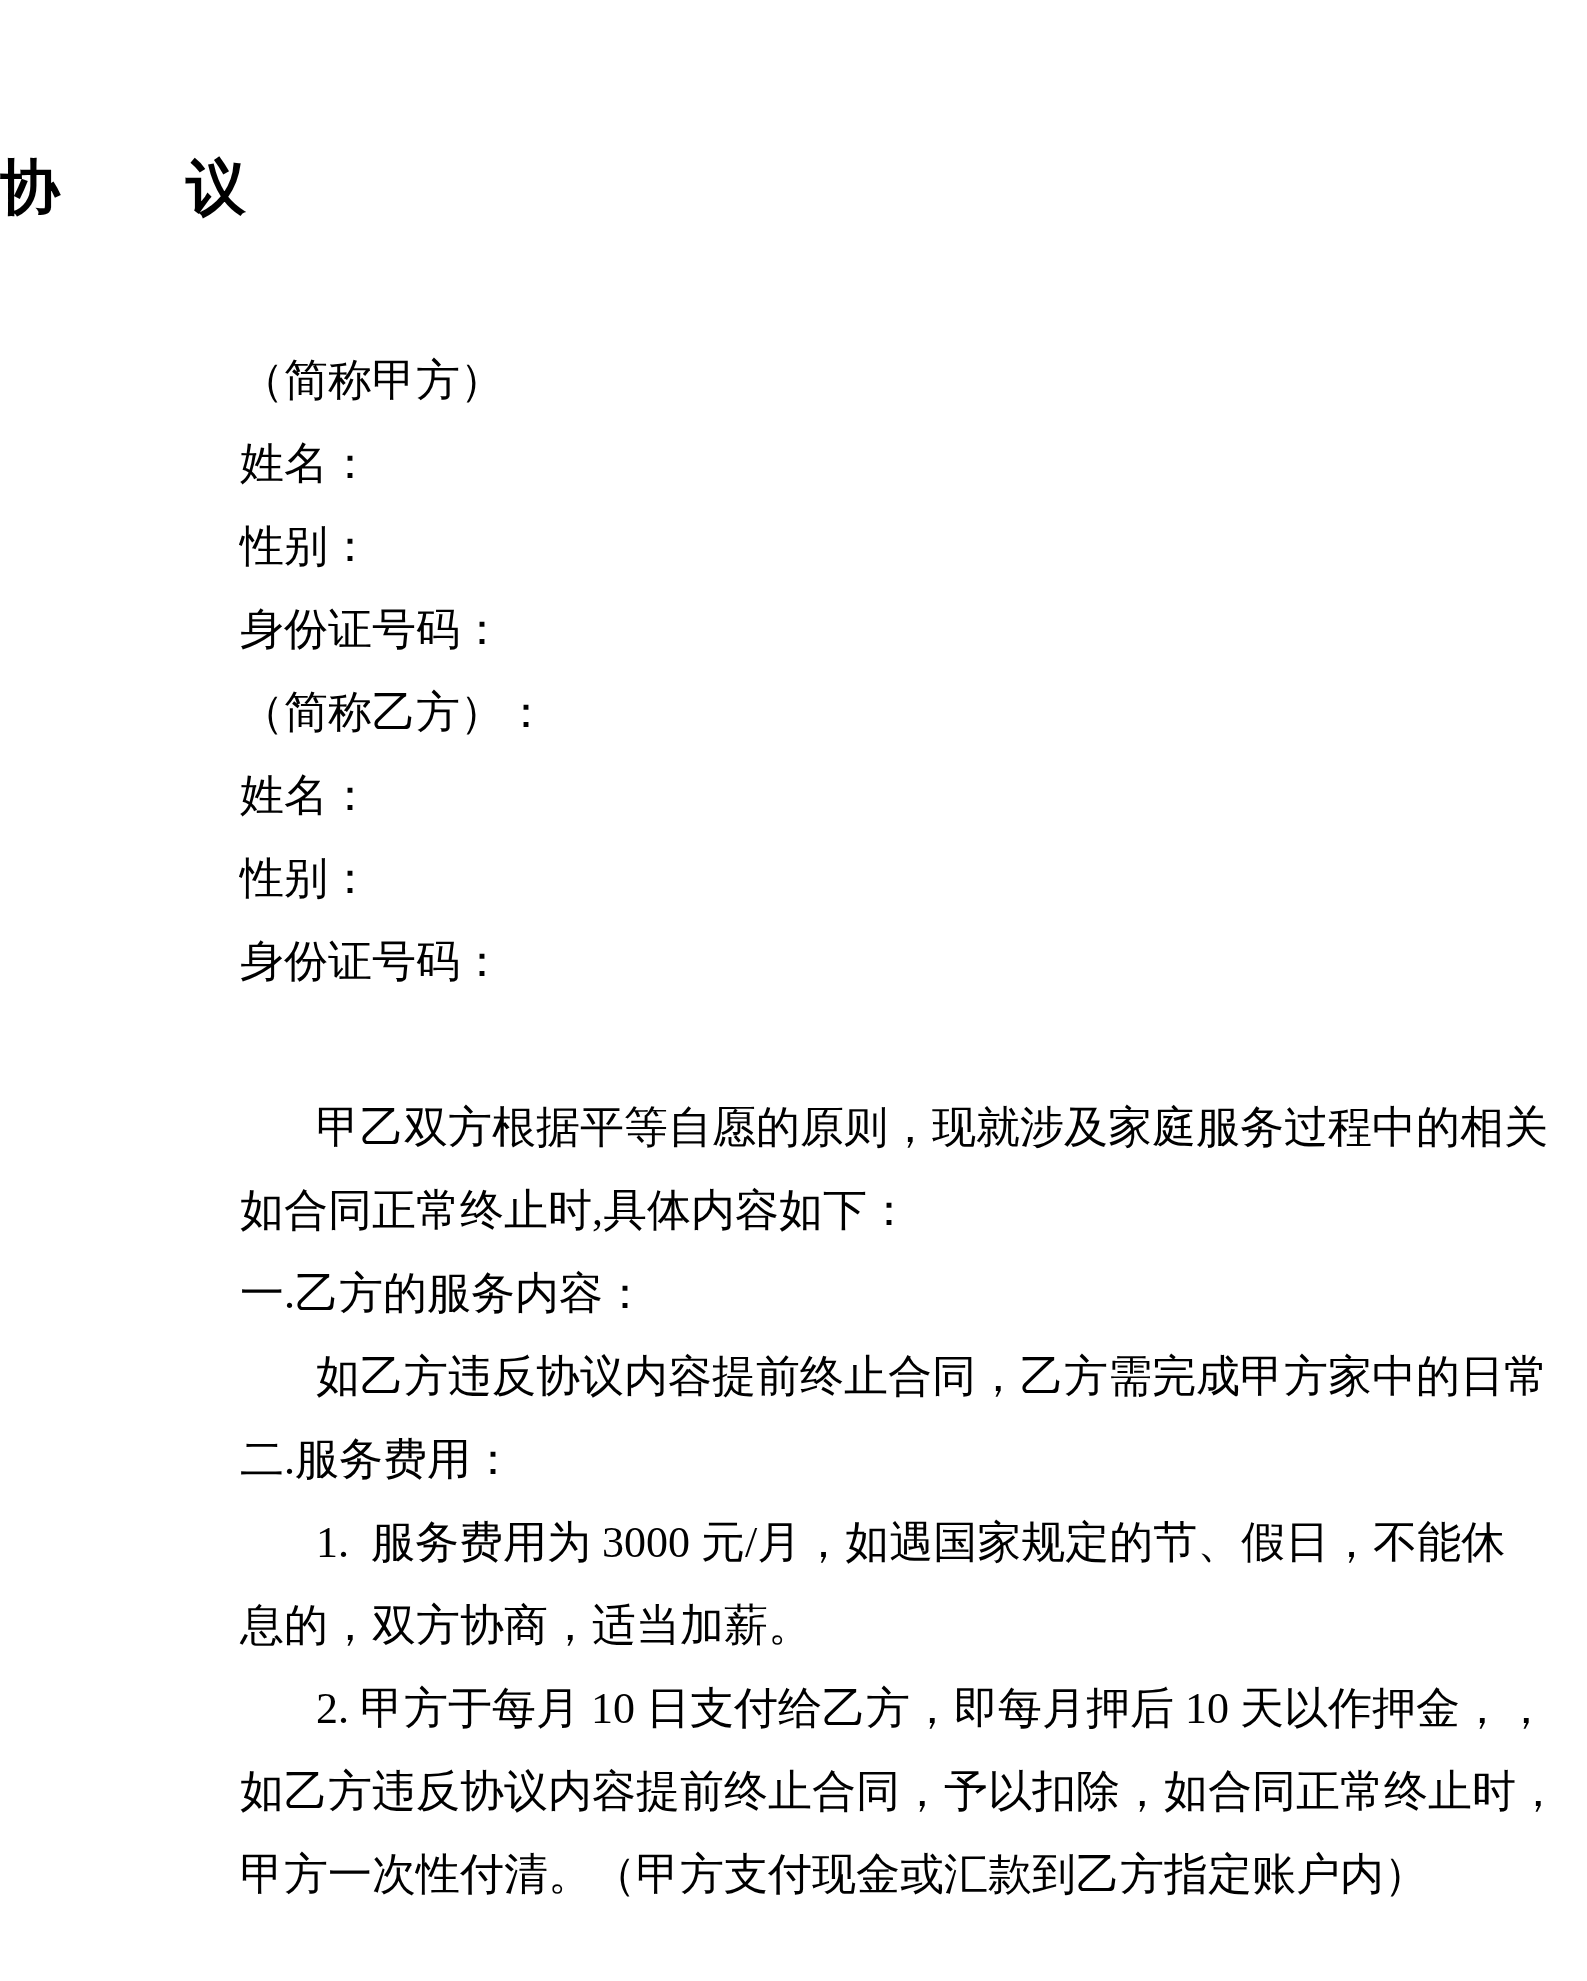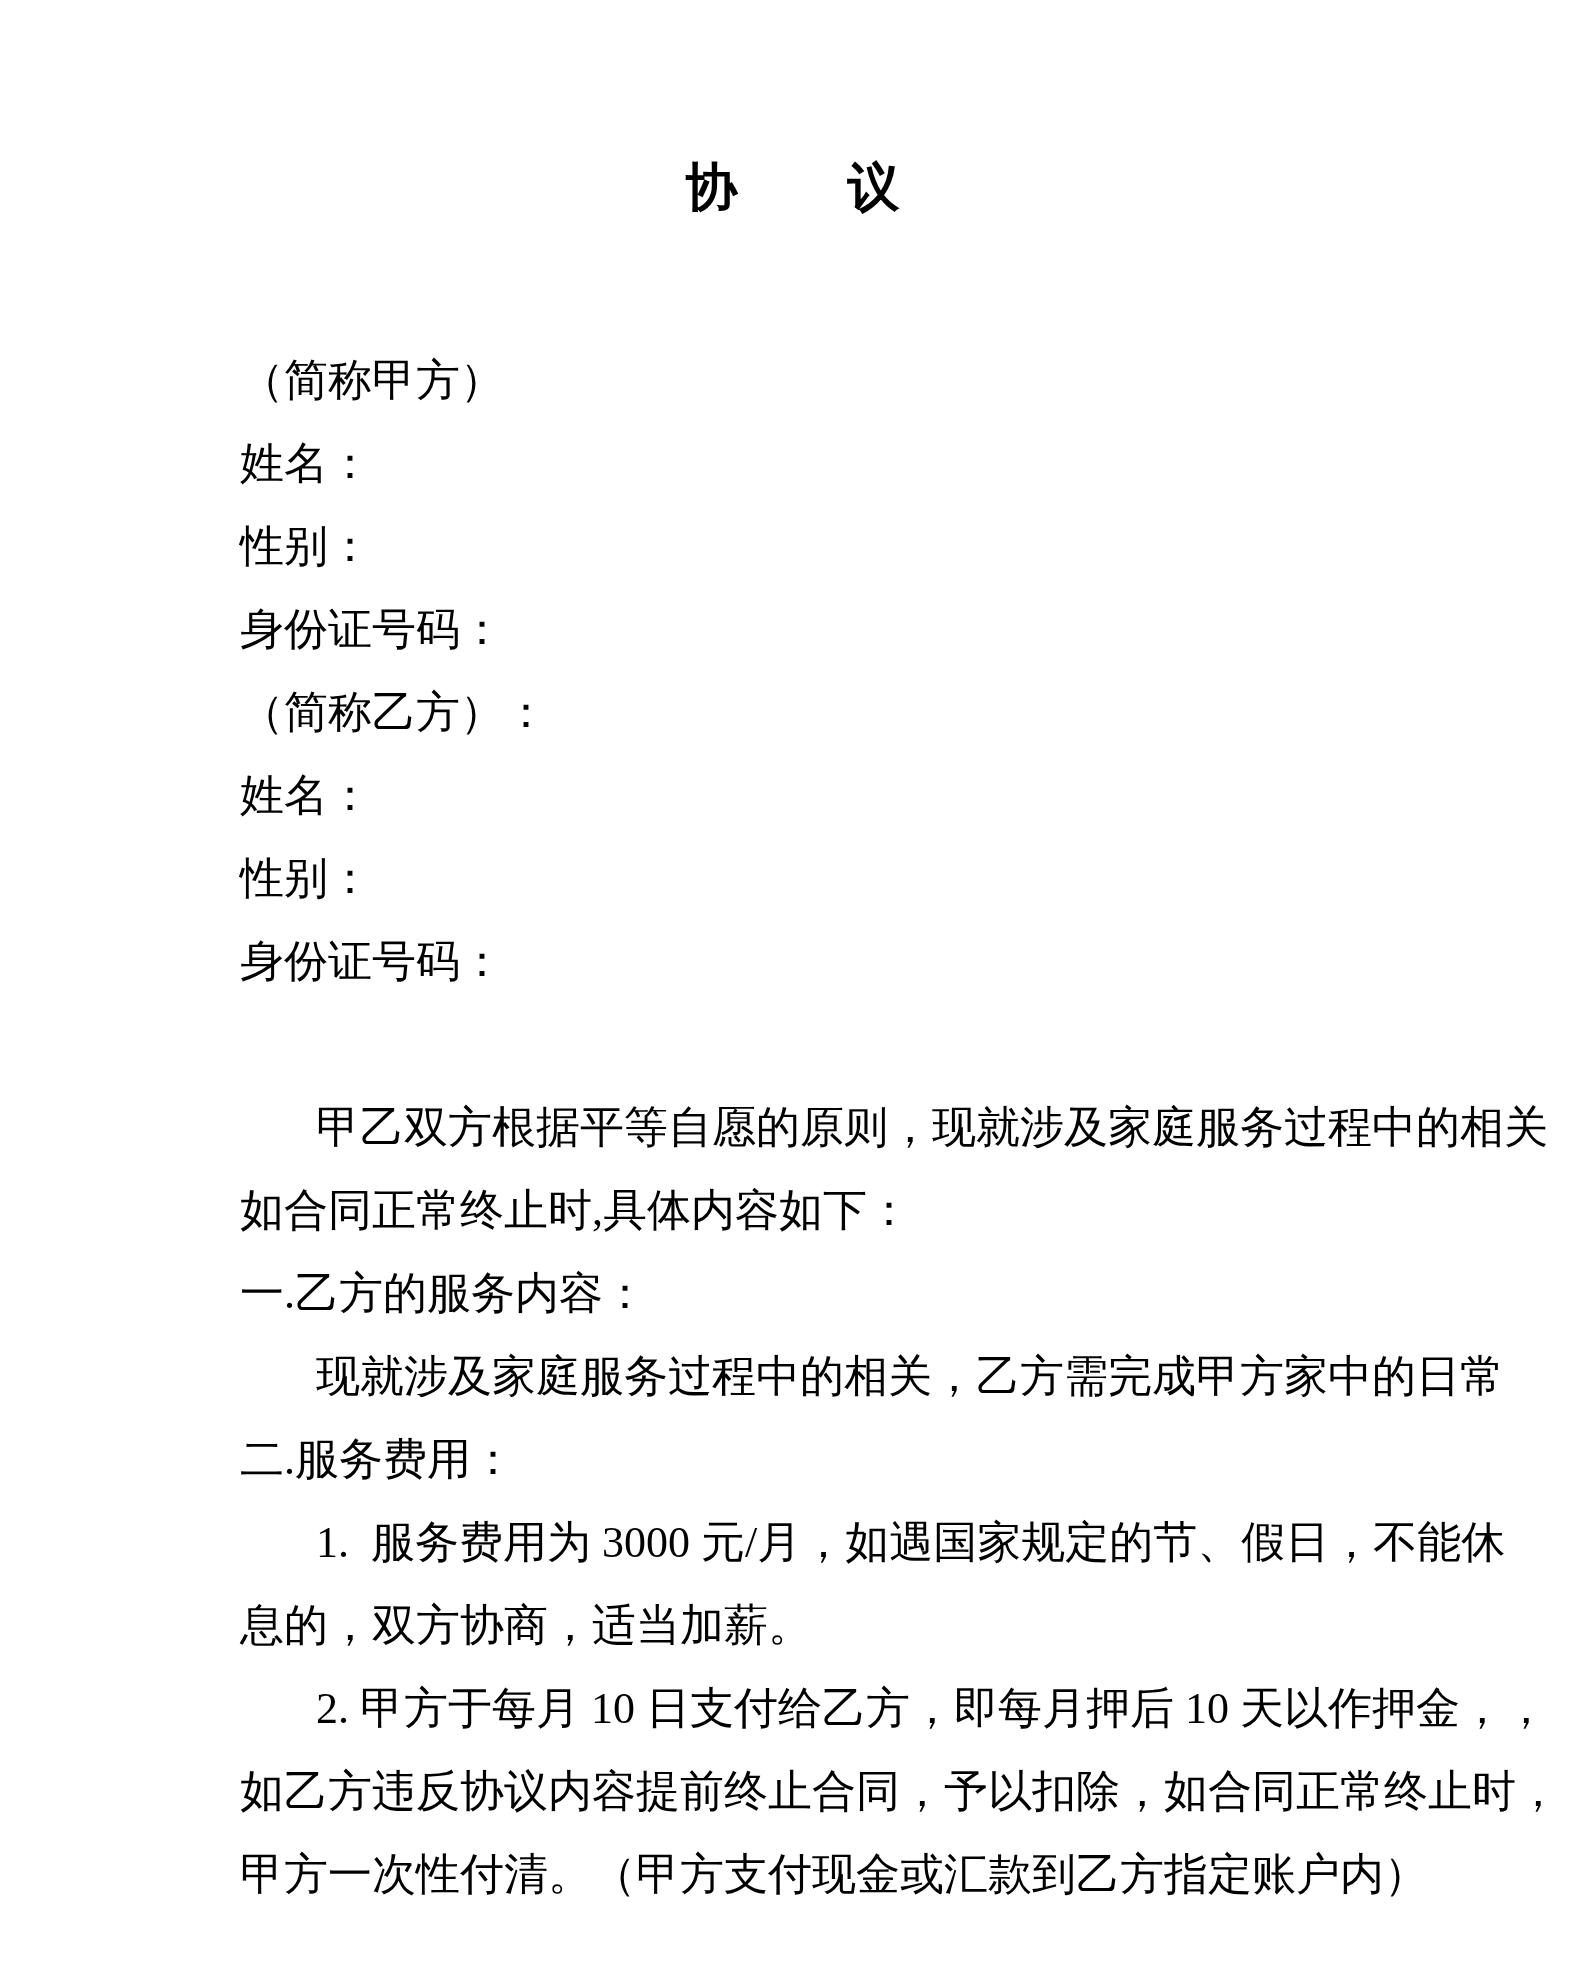--- a/index.html
+++ b/index.html
@@ -14,22 +14,22 @@
     background: #ffffff;
     overflow: hidden;
     color: #000000;
     font-family: "Liberation Serif", "DejaVu Serif", serif;
   }
   .doc-title {
     position: absolute;
     top: 148px;
     left: 0;
     width: 100%;
-    text-align: center;
-    font-size: 52px;
+    text-align: left;
+    font-size: 60px;
     font-weight: bold;
     line-height: 80px;
     white-space: pre;
     letter-spacing: 2px;
   }
   .content {
     position: absolute;
     top: 339px;
     left: 240px;
     width: 1115px;
@@ -66,21 +66,21 @@
     <div class="line">姓名：</div>
     <div class="line">性别：</div>
     <div class="line">身份证号码：</div>
 
     <div class="blank-line"></div>
 
     <div class="line indent">甲乙双方根据平等自愿的原则，现就涉及家庭服务过程中的相关</div>
     <div class="line">如合同正常终止时,具体内容如下：</div>
 
     <div class="line">一.乙方的服务内容：</div>
-    <div class="line indent">现就涉及家庭服务过程中的相关，乙方需完成甲方家中的日常</div>
+    <div class="line indent">如乙方违反协议内容提前终止合同，乙方需完成甲方家中的日常</div>
 
     <div class="line">二.服务费用：</div>
     <div class="line indent">1.  服务费用为 3000 元/月，如遇国家规定的节、假日，不能休</div>
     <div class="line">息的，双方协商，适当加薪。</div>
     <div class="line indent">2. 甲方于每月 10 日支付给乙方，即每月押后 10 天以作押金，，</div>
     <div class="line">如乙方违反协议内容提前终止合同，予以扣除，如合同正常终止时，</div>
     <div class="line">甲方一次性付清。（甲方支付现金或汇款到乙方指定账户内）</div>
 
   </div>
 </div>

